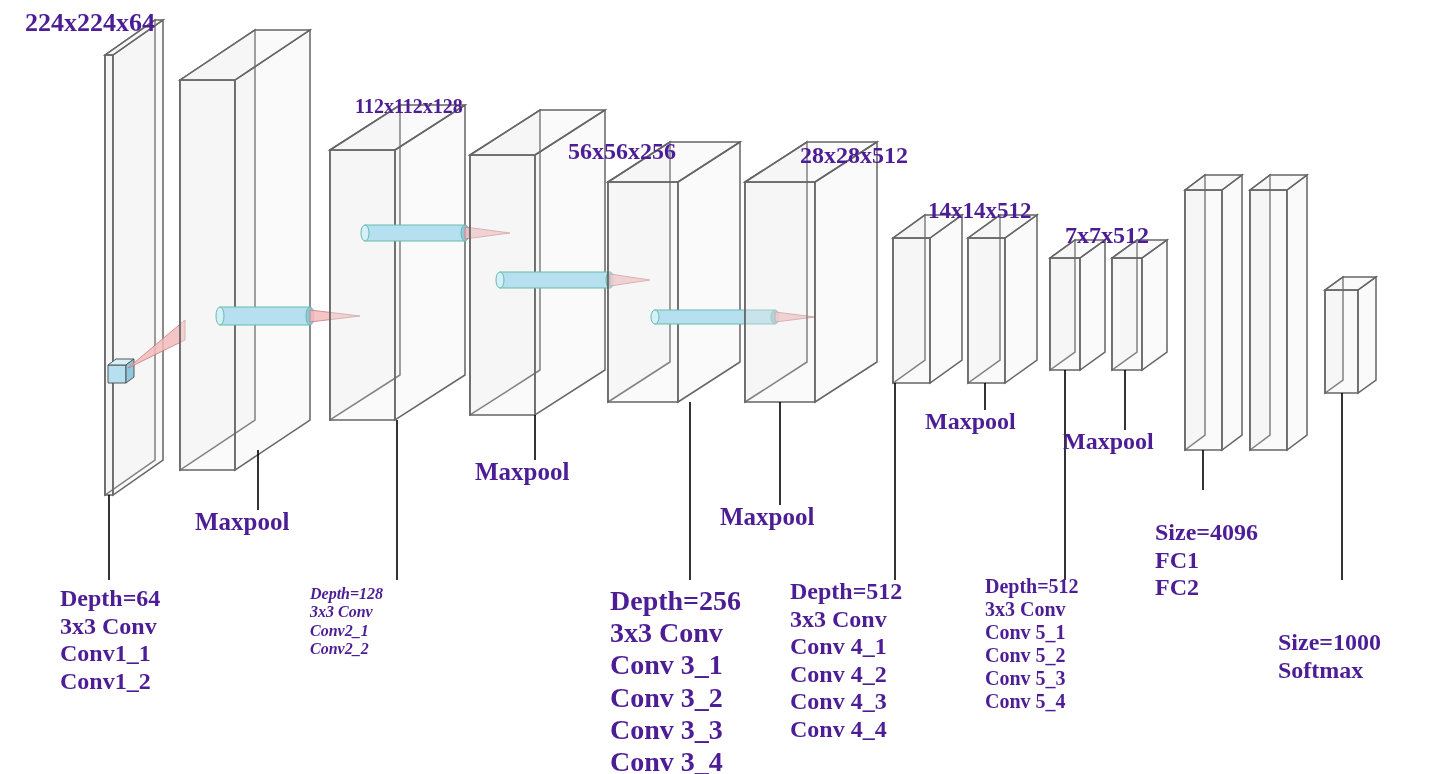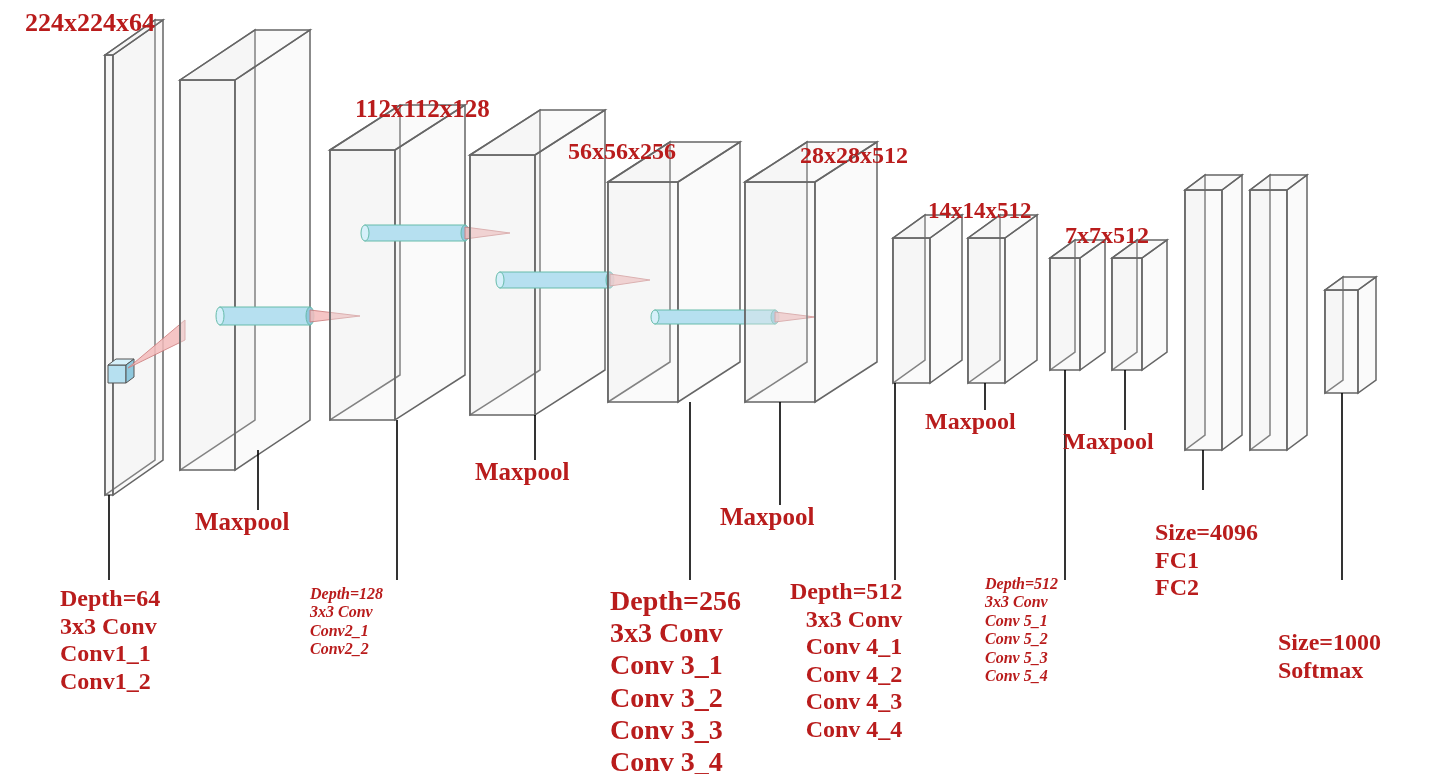--- a/index.html
+++ b/index.html
@@ -11,21 +11,21 @@
     background: #fff;
     position: relative;
     overflow: hidden;
   }
   svg { position: absolute; top: 0; left: 0; }
   .lbl {
     position: absolute;
     font-weight: bold;
     line-height: 1.15;
     white-space: pre;
-    color: #b91c1c;
+    color: #4c1d95;
   }
 </style>
 </head>
 <body>
 
 <svg width="1443" height="774">
 <defs>
   <g id="cubelet">
     <path d="M0,0 L18,0 L18,18 L0,18 Z" fill="#b6e0f0" stroke="#555" stroke-width="1"></path>
     <path d="M0,0 L8,-6 L26,-6 L18,0 Z" fill="#d6f0fa" stroke="#555" stroke-width="1"></path>
@@ -161,21 +161,21 @@
   <line x1="985" y1="383" x2="985" y2="410"></line>
   <line x1="1065" y1="370" x2="1065" y2="580"></line>
   <line x1="1125" y1="370" x2="1125" y2="430"></line>
   <line x1="1203" y1="450" x2="1203" y2="490"></line>
   <line x1="1342" y1="393" x2="1342" y2="580"></line>
 </g>
 
 </svg>
 
 <div class="lbl" style="left:25px; top:8px; font-size:26px;">224x224x64</div>
-<div class="lbl" style="left:355px; top:95px; font-size:25px;">112x112x128</div>
+<div class="lbl" style="left:355px; top:95px; font-size:20px;">112x112x128</div>
 <div class="lbl" style="left:568px; top:138px; font-size:24px;">56x56x256</div>
 <div class="lbl" style="left:800px; top:142px; font-size:24px;">28x28x512</div>
 <div class="lbl" style="left:928px; top:198px; font-size:23px;">14x14x512</div>
 <div class="lbl" style="left:1065px; top:222px; font-size:24px;font-family:Liberation Serif, serif;">7x7x512</div>
 
 <div class="lbl" style="left:195px; top:508px; font-size:25px;">Maxpool</div>
 <div class="lbl" style="left:475px; top:458px; font-size:25px;">Maxpool</div>
 <div class="lbl" style="left:720px; top:503px; font-size:25px;">Maxpool</div>
 <div class="lbl" style="left:925px; top:408px; font-size:24px;">Maxpool</div>
 <div class="lbl" style="left:1063px; top:428px; font-size:24px;">Maxpool</div>
@@ -190,28 +190,28 @@
 <span>Conv2_1</span>
 <span>Conv2_2</span></div>
 
 <div class="lbl" style="left:610px; top:585px; font-size:28px;"><span>Depth=256</span>
 <span>3x3 Conv</span>
 <span>Conv 3_1</span>
 <span>Conv 3_2</span>
 <span>Conv 3_3</span>
 <span>Conv 3_4</span></div>
 
-<div class="lbl" style="left:790px; top:578px; font-size:24px;text-align:right;"><span>Depth=512</span>
+<div class="lbl" style="left:790px; top:578px; font-size:24px;"><span>Depth=512</span>
 <span>3x3 Conv</span>
 <span>Conv 4_1</span>
 <span>Conv 4_2</span>
 <span>Conv 4_3</span>
 <span>Conv 4_4</span></div>
 
-<div class="lbl" style="left:985px; top:575px; font-size:16px;font-style:italic;"><span>Depth=512</span>
+<div class="lbl" style="left:985px; top:575px; font-size:20px;"><span>Depth=512</span>
 <span>3x3 Conv</span>
 <span>Conv 5_1</span>
 <span>Conv 5_2</span>
 <span>Conv 5_3</span>
 <span>Conv 5_4</span></div>
 
 <div class="lbl" style="left:1155px; top:490px; font-size:24px;margin-top:29px;"><span>Size=4096</span>
 <span>FC1</span>
 <span>FC2</span></div>
 

